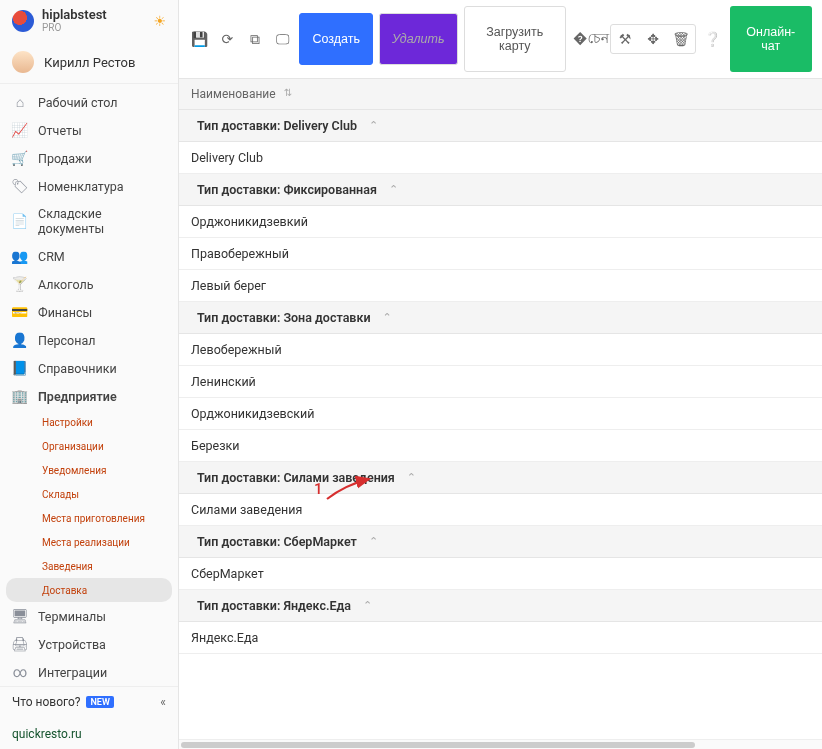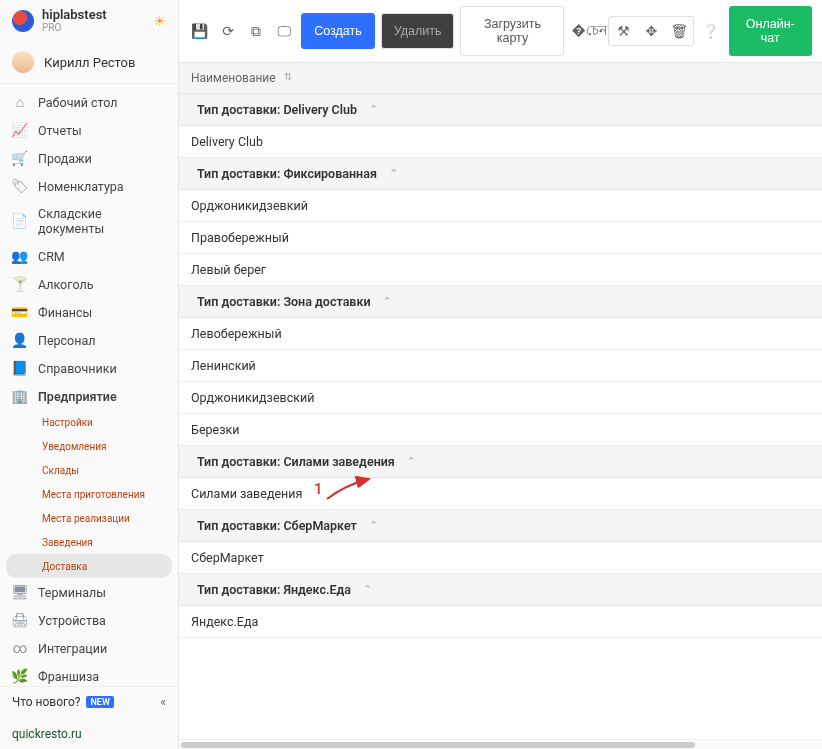--- a/index.html
+++ b/index.html
@@ -22,23 +22,23 @@
 .nav-icon { width: 16px; height: 16px; display: inline-flex; align-items: center; justify-content: center; color: #8a8f99; font-size: 14px; }
 .footer { border-top: 1px solid #eee; padding: 8px 12px; display: flex; flex-direction: column; gap: 18px; }
 .footer-row { display: flex; align-items: center; gap: 6px; font-size: 12px; }
 .new-badge { background: #2f6fff; color: #fff; font-size: 9px; padding: 1px 4px; border-radius: 2px; font-weight: 600; }
 .collapse { margin-left: auto; color: #666; cursor: pointer; }
 .link { color: #14532d; font-size: 12px; }
 
 .main { flex: 1; display: flex; flex-direction: column; overflow: hidden; position: relative; }
 .toolbar { display: flex; align-items: center; padding: 6px 10px; gap: 6px; border-bottom: 1px solid #e5e5e5; }
 .tb-btn { width: 26px; height: 26px; display: inline-flex; align-items: center; justify-content: center; color: #666; border-radius: 3px; background: #fff; cursor: pointer; font-size: 14px; }
-.btn { padding: 10px 12px; border-radius: 3px; font-size: 12.5px; border: 1px solid transparent; cursor: pointer; }
+.btn { padding: 18px 12px; border-radius: 3px; font-size: 12.5px; border: 1px solid transparent; cursor: pointer; }
 .btn-primary { background: #2f6fff; color: #fff; font-weight: 500; border-color: #2f6fff; }
-.btn-muted { background: #404040; color: #aaa; border: 1px solid #ddd; }
+.btn-muted { background: #6d28d9; color: #aaa; border: 1px solid #ddd; font-style: italic; }
 .btn-light { background: #fff; color: #555; border: 1px solid #ddd; }
 .btn-green { background: #1abc66; color: #fff; font-weight: 500; }
 .spacer { flex: 1; }
 .tb-group { display: flex; gap: 2px; border: 1px solid #ddd; border-radius: 3px; padding: 1px; }
 
 .table-head { display: flex; align-items: flex-start; padding: 8px 12px; background: #f5f5f5; border-bottom: 1px solid #e5e5e5; font-size: 12px; color: #666; }
 .sort { margin-left: 8px; color: #aaa; font-size: 10px; }
 .list { flex: 1; overflow-y: auto; }
 .group-row { background: #f5f5f5; padding: 8px 18px; font-size: 12.5px; display: flex; align-items: center; gap: 12px; border-bottom: 1px solid #e5e5e5; }
 .group-label strong { font-weight: 600; }
@@ -108,20 +108,21 @@
         </div>
         <div class="nav-item">
           <span class="nav-icon">📘</span>
           <span>Справочники</span>
         </div>
         <div class="nav-item bold">
           <span class="nav-icon">🏢</span>
           <span>Предприятие</span>
         </div>
         <div class="nav-sub">Настройки</div>
+        <div class="nav-sub">Организации</div>
         <div class="nav-sub">Уведомления</div>
         <div class="nav-sub">Склады</div>
         <div class="nav-sub">Места приготовления</div>
         <div class="nav-sub">Места реализации</div>
         <div class="nav-sub">Заведения</div>
         <div class="nav-sub active">Доставка</div>
         <div class="nav-item">
           <span class="nav-icon">🖥</span>
           <span>Терминалы</span>
         </div>

